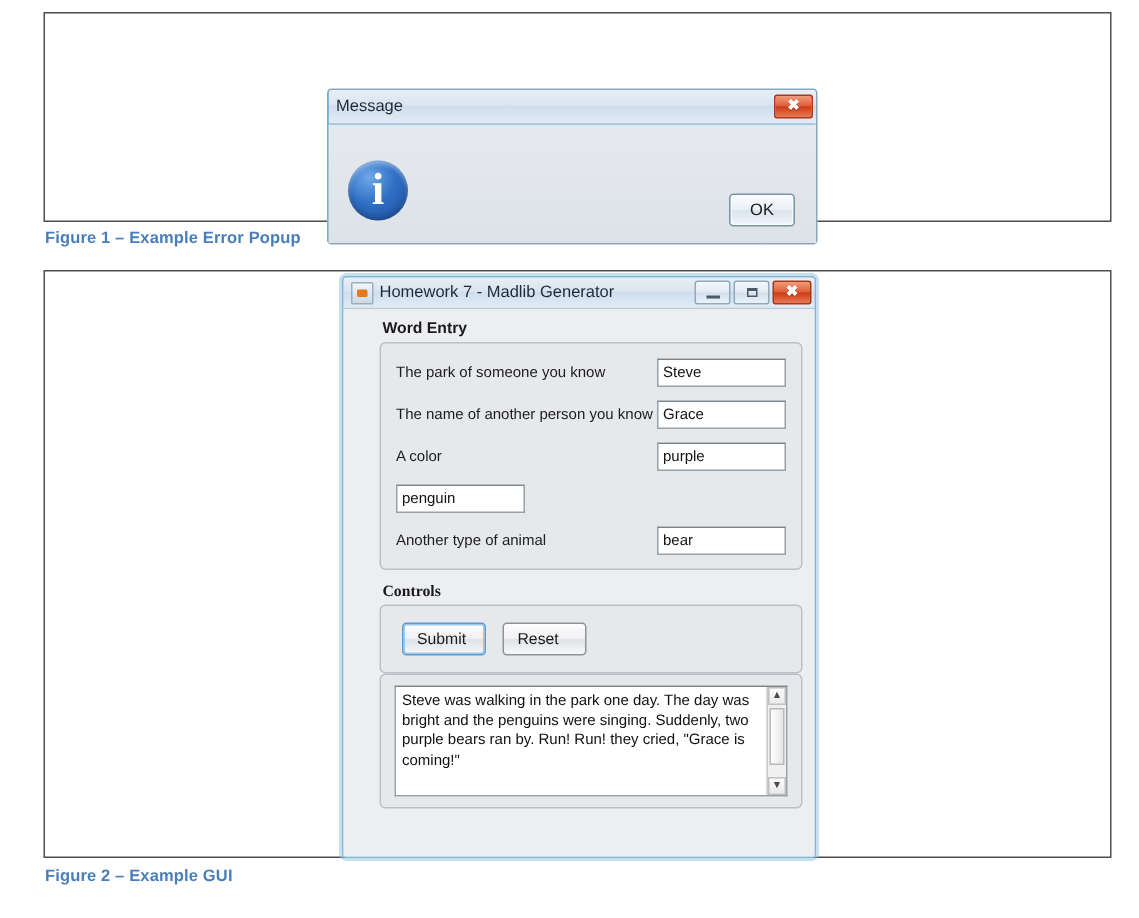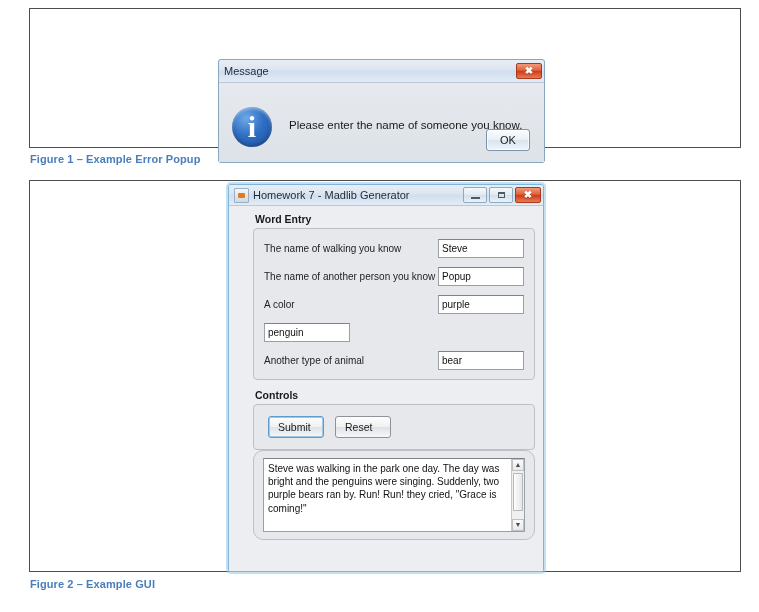--- a/index.html
+++ b/index.html
@@ -296,21 +296,20 @@
   .swing-btn.focused {
     border: 1px solid #5d9bd1;
     box-shadow: 0 0 0 1px #9ec8e8 inset;
   }
 
   
   #output-panel {
     height: 90px;
     padding: 7px 9px;
     position: relative;
-    border-radius: 10px;
   }
   .textarea-wrap {
     position: relative;
     height: 100%;
     background: #ffffff;
     border: 1px solid #9aa0a8;
     border-top-color: #7d838a;
     box-sizing: border-box;
     display: flex;
   }
@@ -366,21 +365,20 @@
     <span class="win-btns">
       <span class="win-btn close">
         <span class="x">✖</span>
       </span>
     </span>
   </div>
   <div class="dialog-body">
     <div class="info-icon">
       <span class="glyph">i</span>
     </div>
-    <div class="dialog-message">Please enter the name of someone you know.</div>
     <div class="dialog-ok">OK</div>
   </div>
 </div>
 
 <div class="figure-caption" id="figure1-caption">Figure 1 – Example Error Popup</div>
 
 <div class="figure-table" id="figure2-table"></div>
 
 <div class="win" id="madlib-window">
   <div class="win-titlebar">
@@ -393,41 +391,41 @@
         <span class="x">✖</span>
       </span>
     </span>
   </div>
 
   <div class="madlib-client">
 
     <div class="section-label">Word Entry</div>
     <div class="panel" id="word-entry-panel">
       <div class="entry-row">
-        <span class="entry-label">The name of walking you know</span>
+        <span class="entry-label">The park of someone you know</span>
         <span class="entry-input">Steve</span>
       </div>
       <div class="entry-row">
         <span class="entry-label">The name of another person you know</span>
-        <span class="entry-input">Popup</span>
+        <span class="entry-input">Grace</span>
       </div>
       <div class="entry-row">
         <span class="entry-label">A color</span>
         <span class="entry-input">purple</span>
       </div>
       <div class="entry-row">
         <span class="entry-input">penguin</span>
       </div>
       <div class="entry-row">
         <span class="entry-label">Another type of animal</span>
         <span class="entry-input">bear</span>
       </div>
     </div>
 
-    <div class="section-label" style="margin-top:9px;">Controls</div>
+    <div class="section-label" style="margin-top:9px;font-family:Liberation Serif, serif;">Controls</div>
     <div class="panel" id="controls-panel">
       <div class="ctrl-btns">
         <div class="swing-btn focused">Submit</div>
         <div class="swing-btn">Reset</div>
       </div>
     </div>
 
     <div class="panel" id="output-panel">
       <div class="textarea-wrap">
         <div class="textarea-text">Steve was walking in the park one day. The day was bright and the penguins were singing. Suddenly, two purple bears ran by. Run! Run! they cried, "Grace is coming!"</div>

